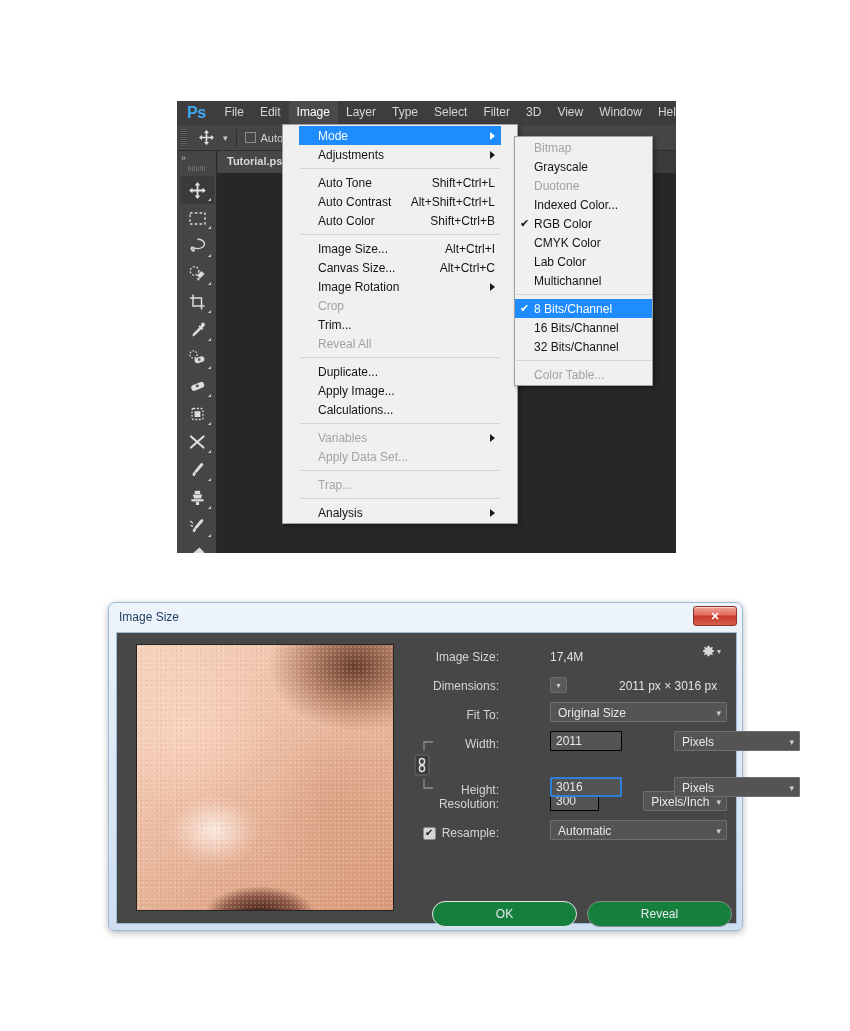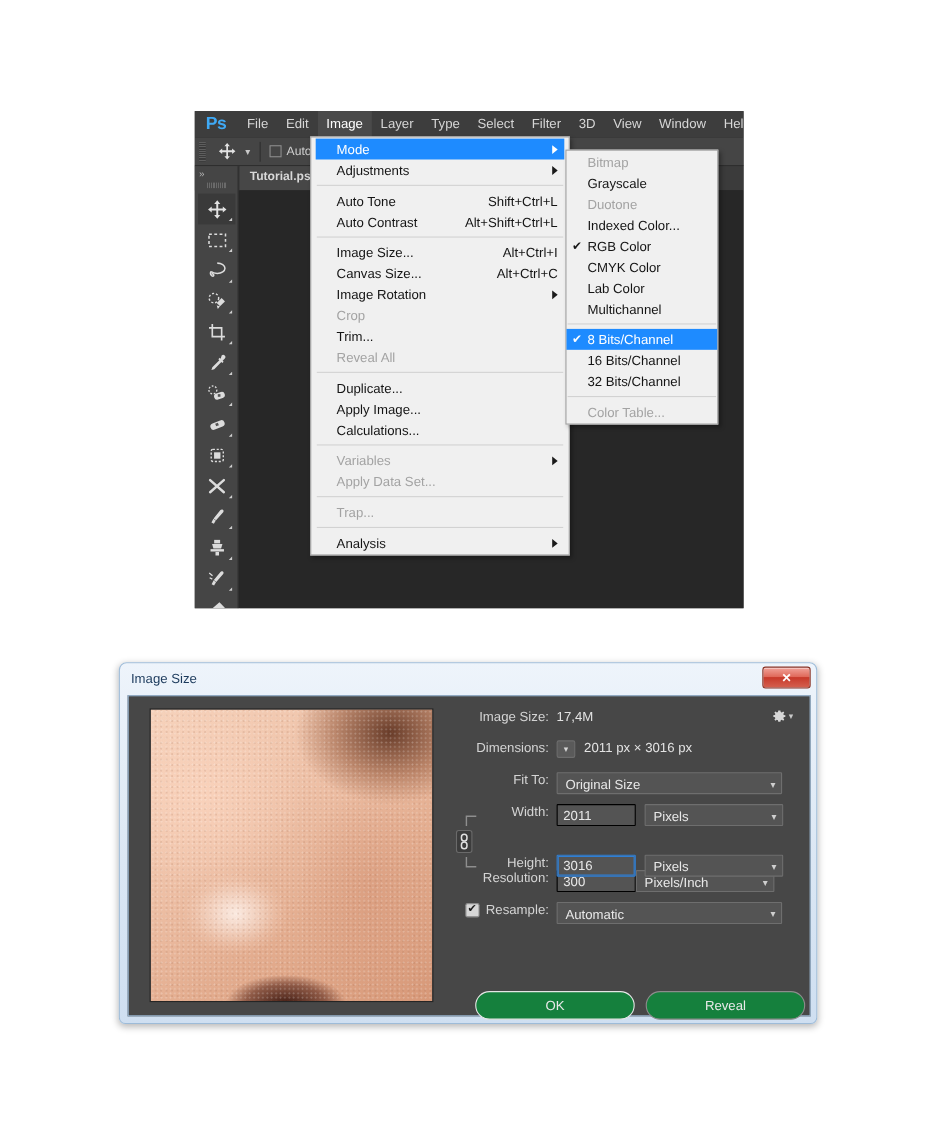--- a/index.html
+++ b/index.html
@@ -93,21 +93,21 @@
     position: absolute; left: 41px; top: 72px;
     width: 458px; height: 380px; background: #272727;
   }
 
   
   #image-menu {
     position: absolute; left: 282px; top: 124px;
     width: 236px; background: #f0f0f0;
     border: 1px solid #a0a0a0;
     box-shadow: 2px 2px 4px rgba(0,0,0,0.35);
-    z-index: 20; padding: 1px 4px;
+    z-index: 20; padding: 1px 16px;
   }
   #mode-submenu {
     position: absolute; left: 514px; top: 136px;
     width: 139px; background: #f0f0f0;
     border: 1px solid #a0a0a0;
     box-shadow: 2px 2px 4px rgba(0,0,0,0.35);
     z-index: 21; padding: 1px 0;
   }
   .mrow {
     display: flex; align-items: center; position: relative;
@@ -188,21 +188,21 @@
       radial-gradient(rgba(150,95,70,0.22) 0.5px, rgba(0,0,0,0) 1.2px);
     background-size: 4px 4px, 5px 5px;
     background-position: 0 0, 2px 3px;
     opacity: 0.85;
   }
 
   #dlg-fields {
     position: absolute; left: 290px; top: 11px;
     width: 320px; height: 267px;
   }
-  .frow { display: flex; align-items: flex-start; height: 20px; margin-bottom: 9px; }
+  .frow { display: flex; align-items: flex-end; height: 20px; margin-bottom: 9px; gap: 44px; }
   .flabel {
     color: #d4d4d4; font-size: 12px; text-align: right;
     width: 99px; flex: 0 0 99px; padding-right: 7px; white-space: nowrap;
   }
   .fval { color: #e3e3e3; font-size: 12px; }
   #gear-btn {
     position: absolute; right: 6px; top: 0px;
     display: flex; align-items: center;
   }
   .dim-drop {
@@ -417,20 +417,24 @@
       </div>
       <div class="msep"></div>
       <div class="mrow">
         <span class="mlabel">Auto Tone</span>
         <span class="mshort">Shift+Ctrl+L</span>
       </div>
       <div class="mrow">
         <span class="mlabel">Auto Contrast</span>
         <span class="mshort">Alt+Shift+Ctrl+L</span>
       </div>
+      <div class="mrow">
+        <span class="mlabel">Auto Color</span>
+        <span class="mshort">Shift+Ctrl+B</span>
+      </div>
       <div class="msep"></div>
       <div class="mrow">
         <span class="mlabel">Image Size...</span>
         <span class="mshort">Alt+Ctrl+I</span>
       </div>
       <div class="mrow">
         <span class="mlabel">Canvas Size...</span>
         <span class="mshort">Alt+Ctrl+C</span>
       </div>
       <div class="mrow">

